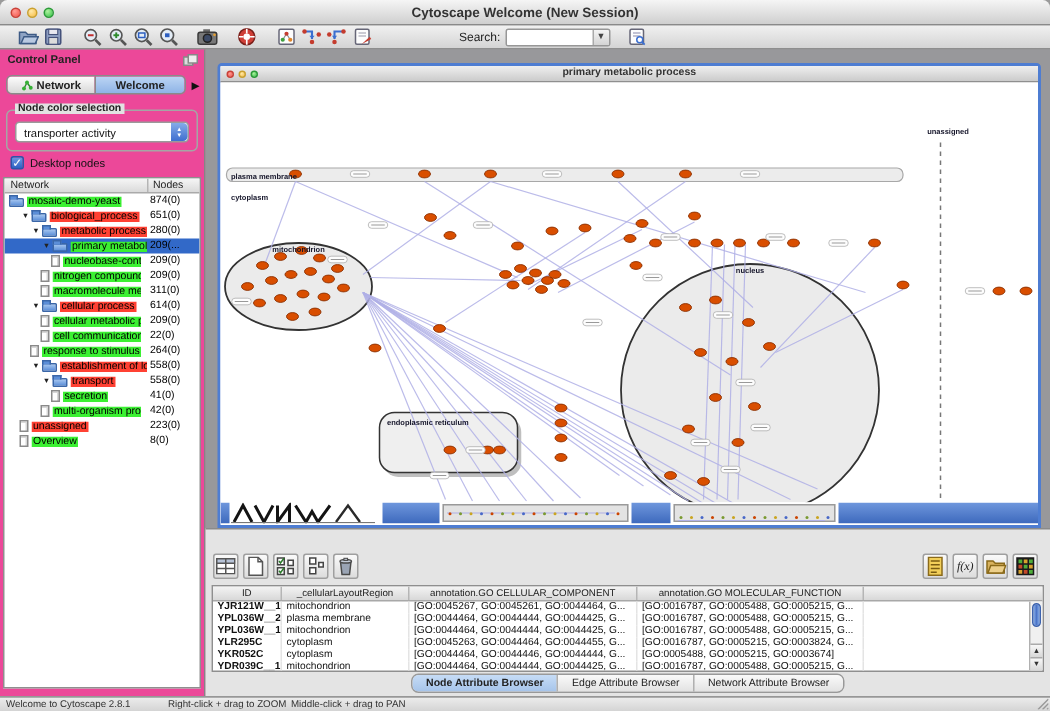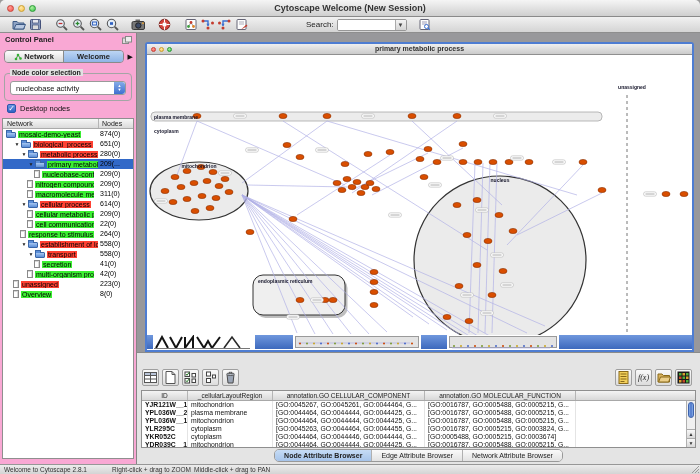--- a/index.html
+++ b/index.html
@@ -23,21 +23,21 @@
     display:flex; align-items:center; padding-left:10px; }
   .tbtn { width:17px; height:15px; display:flex; align-items:center; justify-content:center; }
   .tgap { width:9px; }
   .search-label { font-size:8px; color:#222; margin:0 3px 0 10px;padding-left:46px; }
   .combo { display:flex; width:70px; height:12px; border:1px solid #979797; border-radius:2px; background:#fff; overflow:hidden; }
   .combo input { flex:1; border:none; outline:none; font-size:8px; padding:0 2px; min-width:0; font-family:"Liberation Sans",sans-serif;}
   .combo .arrow { width:11px; background:linear-gradient(#f4f4f4,#d4d4d4); border-left:1px solid #aaa;
     font-size:6px; color:#444; text-align:center; line-height:11px; }
 
   
-  .cpanel { position:absolute; left:0; top:33px; width:137px; height:431px; background:#f9a8d4; border-right:1px solid #858585; }
+  .cpanel { position:absolute; left:0; top:33px; width:137px; height:431px; background:#ec4899; border-right:1px solid #858585; }
   .cp-header { height:13px; font-size:7.5px; font-weight:bold; color:#222; line-height:13px; padding-left:5px; position:relative; }
   .float-ic { position:absolute; right:4px; top:2px; }
   .cp-tabs { position:absolute; left:4px; top:16px; right:3px; height:15px; display:flex; align-items:center; }
   .seg { display:flex; border:1px solid #8a8a8a; border-radius:4px; overflow:hidden; height:13px; flex:1; }
   .seg .sg { flex:1; display:flex; align-items:center; justify-content:center; gap:2px;
     font-size:7.5px; font-weight:bold; color:#222; background:linear-gradient(#fdfdfd,#d8d8d8); }
   .seg .sg.sel { background:linear-gradient(#bcd5f4,#8fb4e6); border-left:1px solid #8a8a8a; }
   .tab-more { font-size:7px; color:#111; margin-left:4px; }
   .cp-group { position:absolute; left:4px; top:40px; right:4px; height:28px; border:1px solid #a5a5a5; border-radius:4px; }
   .cp-group .legend { position:absolute; top:-5px; left:5px; background:#e2e2e2; padding:0 2px; font-size:7px; font-weight:bold; color:#222; }
@@ -266,21 +266,21 @@
         </div>
         <div class="sg sel">
           <span>Welcome</span>
         </div>
       </div>
       <span class="tab-more">▶</span>
     </div>
     <div class="cp-group">
       <span class="legend">Node color selection</span>
       <div class="combo2">
-        <span class="val">nucleobase activity</span>
+        <span class="val">transporter activity</span>
         <div class="step">
             <span>▲</span>
             <span>▼</span>
           </div>
       </div>
     </div>
     <div class="cp-check">
       <div class="checkbox"><span>✓</span></div>
       <span class="cklabel">Desktop nodes</span>
     </div>

